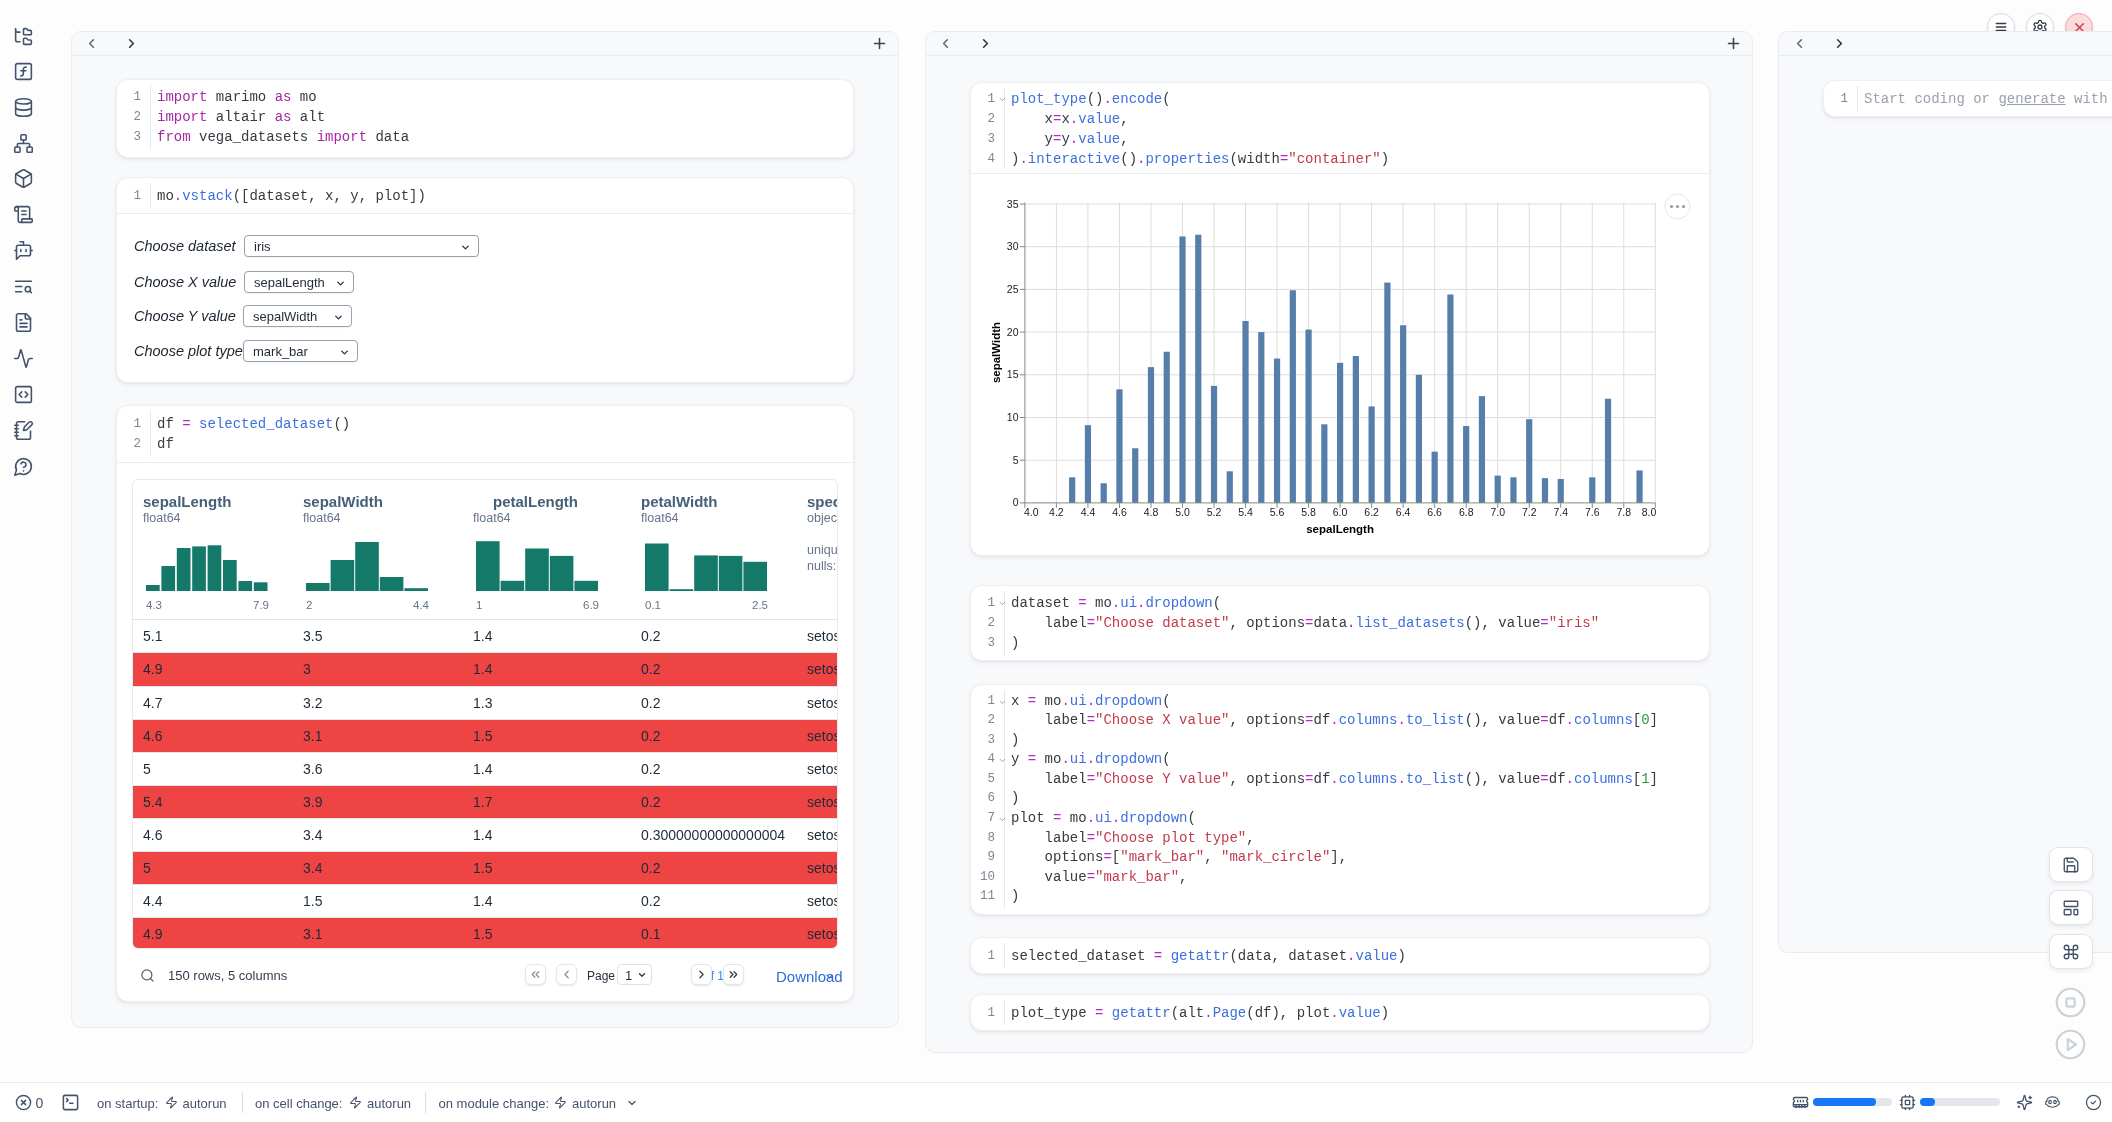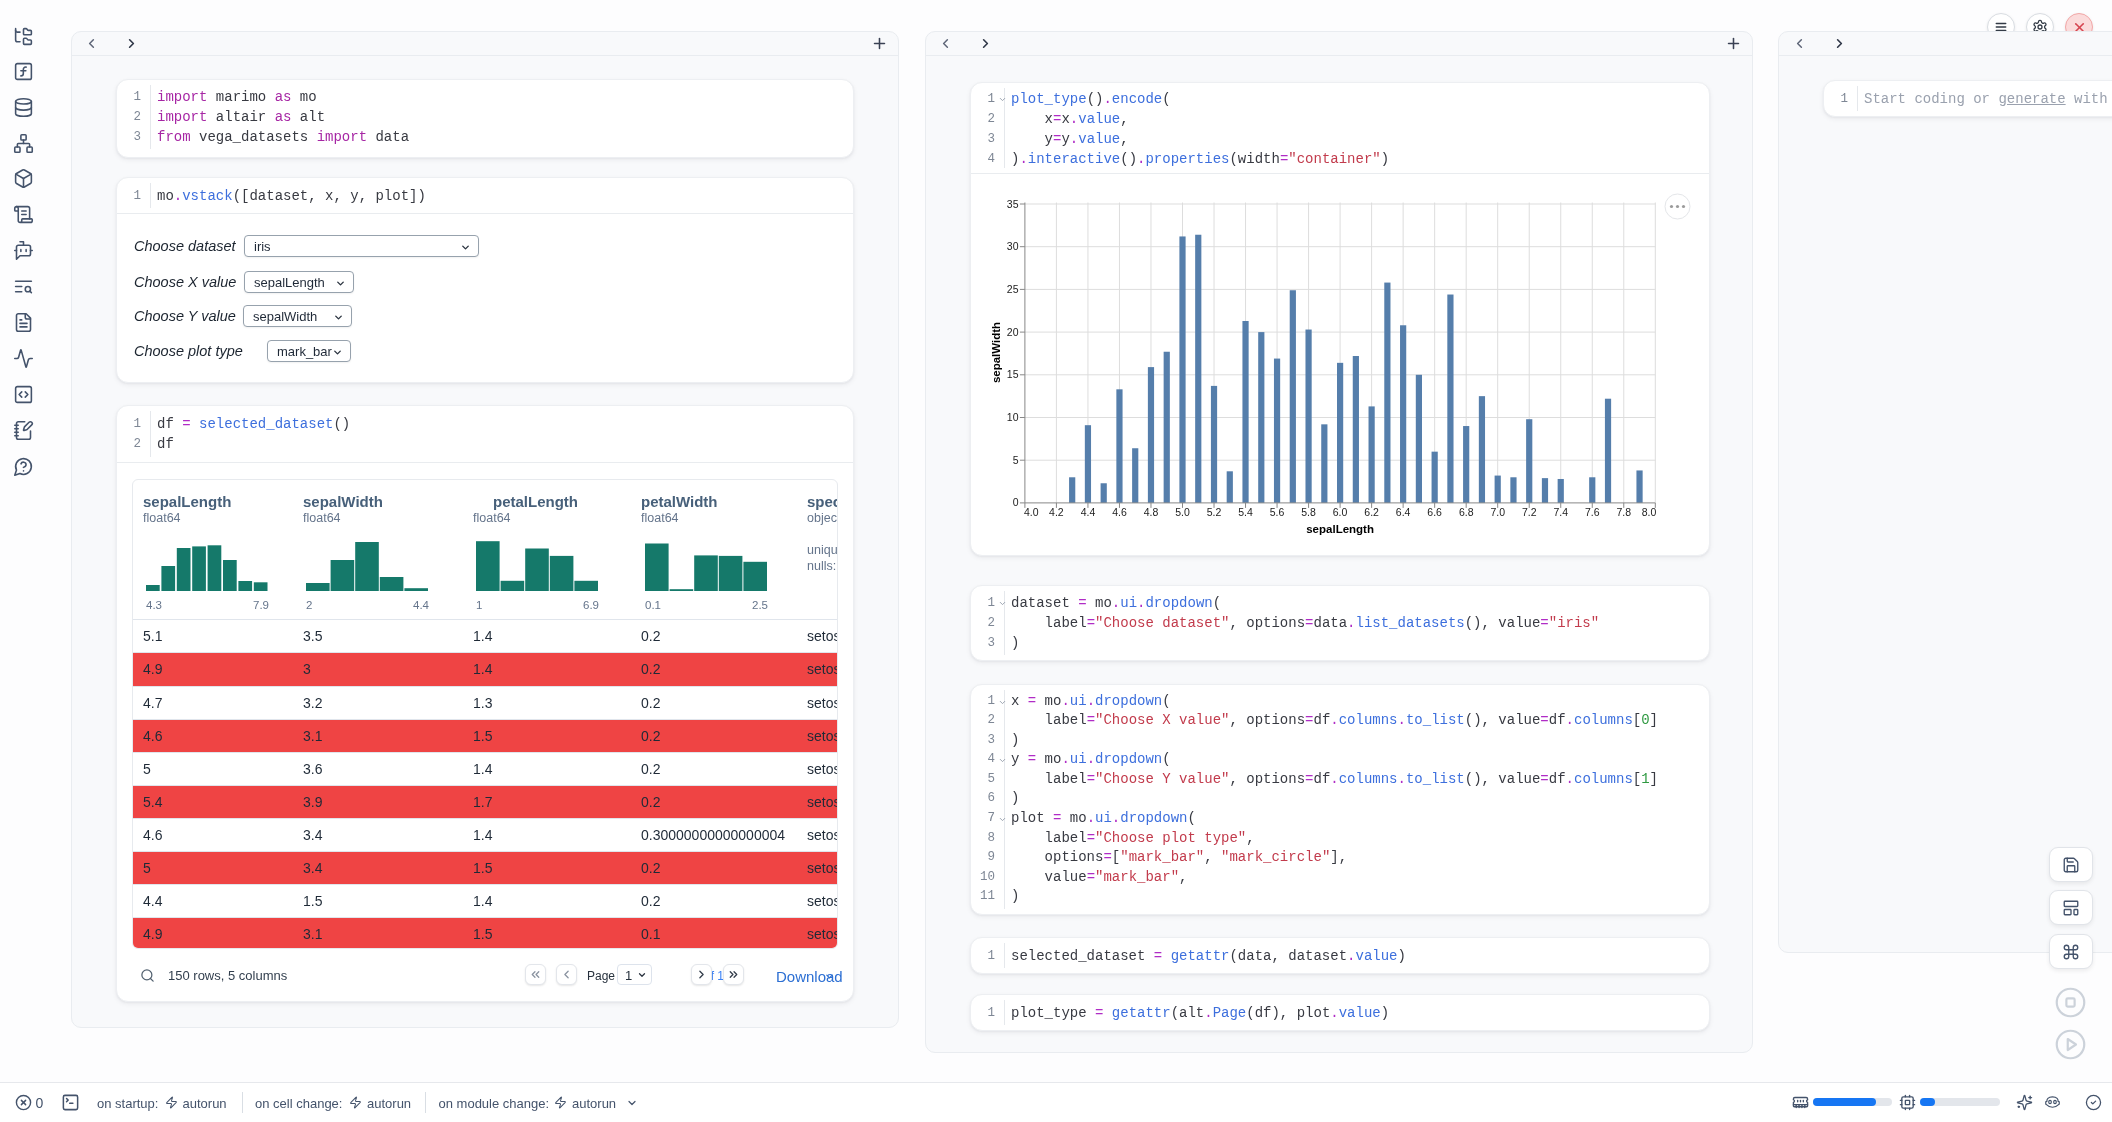--- a/index.html
+++ b/index.html
@@ -208,21 +208,21 @@
         </svg>
  </div>
  <div class="lbl" style="left:17px;top:130px;">Choose Y value</div>
  <div class="sel" style="left:126px;top:127px;width:109px;">
         <span>sepalWidth</span>
   <svg width="11" height="11" viewBox="0 0 24 24" fill="none" stroke="#2b3440" stroke-width="3" stroke-linecap="round" stroke-linejoin="round">
           <path d="m6 9 6 6 6-6"></path>
         </svg>
  </div>
  <div class="lbl" style="left:17px;top:165px;">Choose plot type</div>
- <div class="sel" style="left:150px;top:162px;width:84px;text-align:center;">
+ <div class="sel" style="left:126px;top:162px;width:115px;text-align:center;">
         <span>mark_bar</span>
   <svg width="11" height="11" viewBox="0 0 24 24" fill="none" stroke="#2b3440" stroke-width="3" stroke-linecap="round" stroke-linejoin="round">
           <path d="m6 9 6 6 6-6"></path>
         </svg>
  </div>
 </div>
 
 <div class="cell" style="left:116px;top:405px;width:738px;height:597px;">
  <div class="code codediv" style="height:57px;box-sizing:border-box;padding-top:8px;padding-bottom:0;">
   <div class="cl"><span class="n">1</span>df <span class="o">=</span> <span class="f">selected_dataset</span>()</div>

